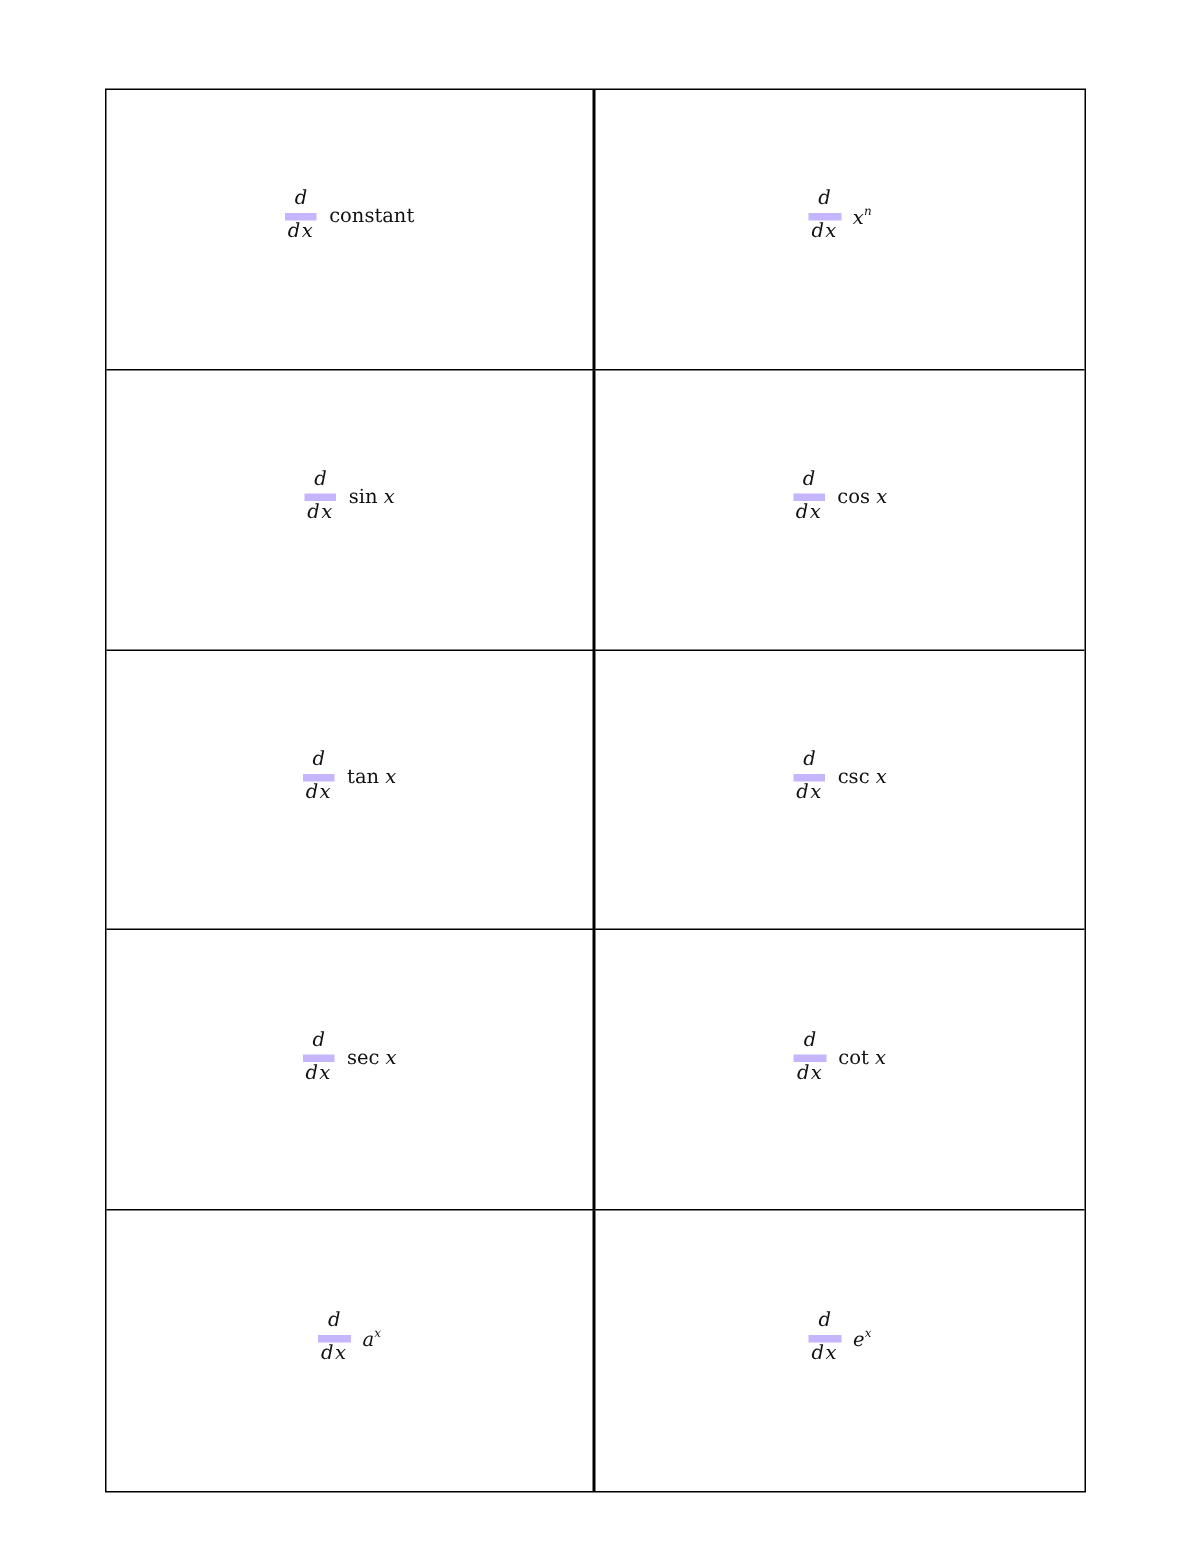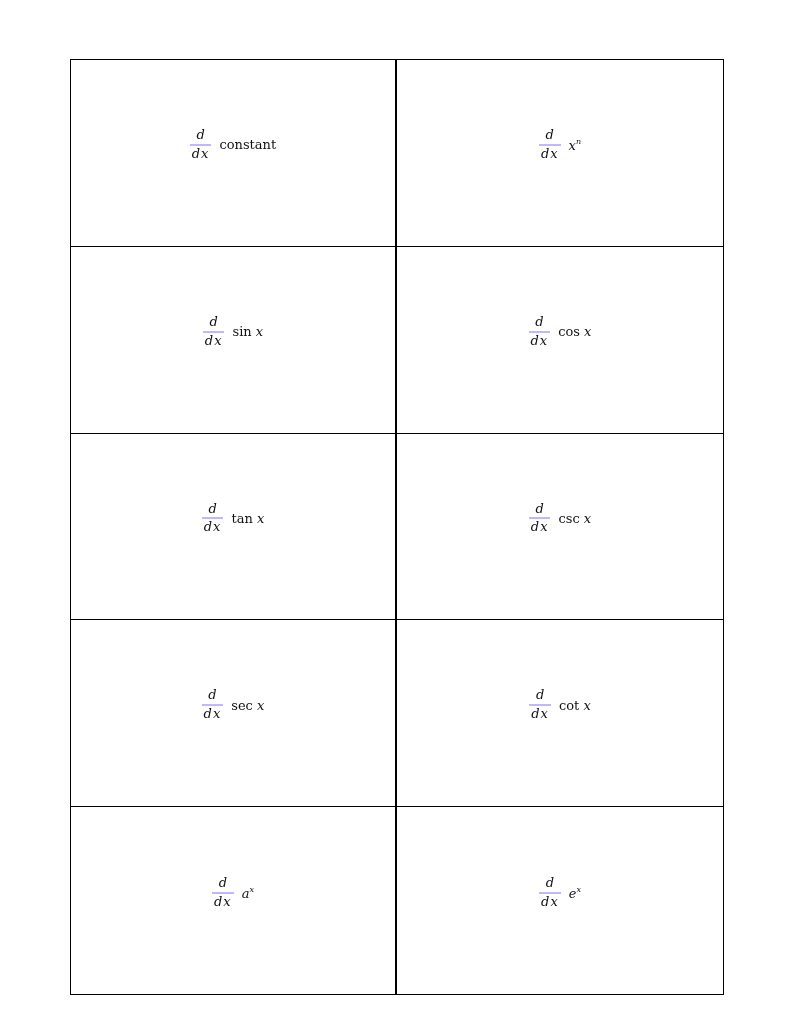--- a/index.html
+++ b/index.html
@@ -25,21 +25,21 @@
     padding-bottom: 16px;
   }
   .cell.left { border-right: 2px solid #000; }
   .cell.rowline { border-bottom: 1.5px solid #000; }
   .expr { display: inline-flex; align-items: center; gap: 8px; }
   .frac {
     display: inline-flex; flex-direction: column; align-items: center;
     font-style: italic; line-height: 1.15;
   }
   .frac .num { padding: 0 2px 1px; }
-  .frac .den { border-top: 2px solid #c4b5fd; padding: 1px 2px 0; letter-spacing: 1px; }
+  .frac .den { border-top: 5px solid #c4b5fd; padding: 1px 2px 0; letter-spacing: 1px; }
   .fn { white-space: nowrap; }
   .fn .var { font-style: italic; }
   .fn sup { font-size: 8px; font-style: italic; vertical-align: 6px; }
 </style>
 </head>
 <body>
 
 <div class="grid" id="grid">
     <div class="cell left rowline">
       <span class="expr">

